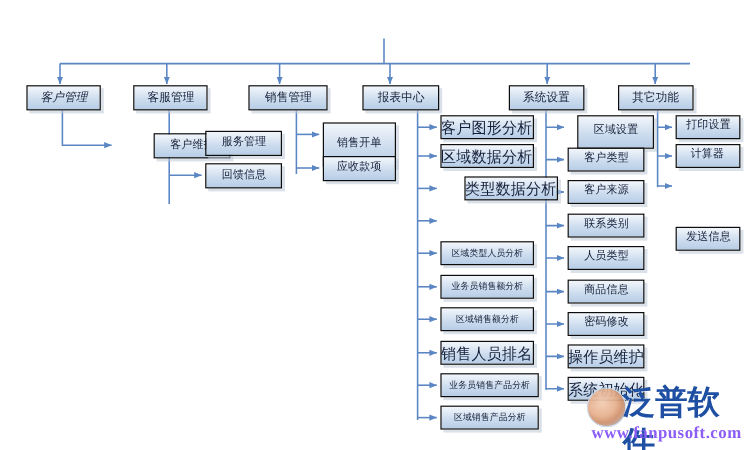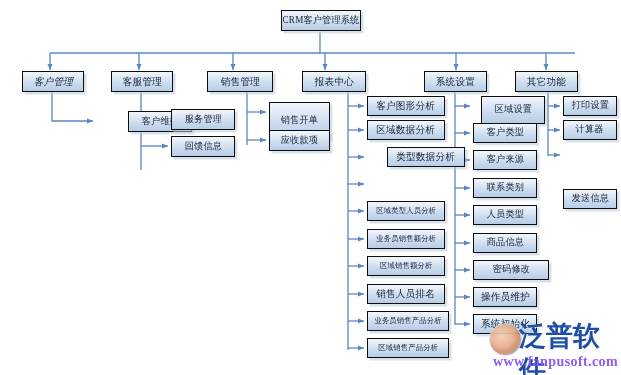--- a/index.html
+++ b/index.html
@@ -37,21 +37,21 @@
     z-index: 3;
   }
   .node-label {
     display: block;
     line-height: 1;
     transform: scaleX(0.96);
   }
   .root { font-size: 9.5px; }
   .lvl1 { font-size: 10px; }
   .lvl2 { font-size: 9.5px; }
-  .lvl2.tight { font-size: 10px; }
+  .lvl2.tight { font-size: 13px; }
   .lvl2.tighter { font-size: 7.6px; }
 
   #watermark {
     position: absolute;
     right: 4px;
     bottom: 2px;
     width: 134px;
     height: 52px;
     z-index: 9;
     pointer-events: none;
@@ -148,23 +148,20 @@
       <path d="M455,297 L470,297" marker-end="url(#ar)"></path>
       <path d="M455,324 L470,324" marker-end="url(#ar)"></path>
 
       <path d="M548,92 L548,156"></path>
       <path d="M548,106 L560,106" marker-end="url(#ar)"></path>
       <path d="M548,130 L560,130" marker-end="url(#ar)"></path>
       <path d="M548,155 L560,155" marker-end="url(#ar)"></path>
     </g>
   </svg>
 
-  <div class="node root" style="left:281px; top:10px; width:80px; height:21px;">
-    <span class="node-label">CRM客户管理系统</span>
-  </div>
 
   <div class="node lvl1" style="left:22px; top:71px; width:62px; height:21px;font-style:italic;">
     <span class="node-label">客户管理</span>
   </div>
   <div class="node lvl1" style="left:111px; top:71px; width:62px; height:21px;">
     <span class="node-label">客服管理</span>
   </div>
   <div class="node lvl1" style="left:207px; top:71px; width:66px; height:21px;">
     <span class="node-label">销售管理</span>
   </div>
@@ -235,21 +232,21 @@
   </div>
   <div class="node lvl2" style="left:473px; top:178px; width:64px; height:20px;">
     <span class="node-label">联系类别</span>
   </div>
   <div class="node lvl2" style="left:473px; top:205px; width:64px; height:20px;">
     <span class="node-label">人员类型</span>
   </div>
   <div class="node lvl2" style="left:473px; top:233px; width:64px; height:20px;">
     <span class="node-label">商品信息</span>
   </div>
-  <div class="node lvl2" style="left:473px; top:260px; width:76px; height:20px;">
+  <div class="node lvl2" style="left:473px; top:260px; width:64px; height:20px;">
     <span class="node-label">密码修改</span>
   </div>
   <div class="node lvl2 tight" style="left:473px; top:287px; width:64px; height:20px;">
     <span class="node-label">操作员维护</span>
   </div>
   <div class="node lvl2 tight" style="left:473px; top:314px; width:64px; height:20px;">
     <span class="node-label">系统初始化</span>
   </div>
 
   <div class="node lvl2" style="left:563px; top:96px; width:54px; height:20px;">

